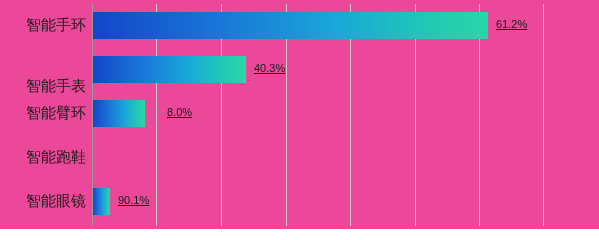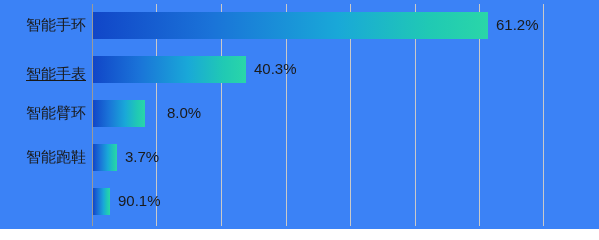--- a/index.html
+++ b/index.html
@@ -10,21 +10,21 @@
     width: 599px;
     height: 229px;
     background: #ffffff;
     font-family: "Liberation Sans", sans-serif;
     overflow: hidden;
   }
   #chart-root {
     position: relative;
     width: 599px;
     height: 229px;
-    background: #3b82f6;
+    background: #ec4899;
   }
   
   #plot-area {
     position: absolute;
     left: 92px;
     top: 4px;
     width: 452px;
     height: 222px;
   }
   .gridline {
@@ -51,24 +51,25 @@
   .bar {
     position: absolute;
     left: 1px;
     top: 8px;
     height: 27px;
     background: linear-gradient(to right, #1146c8 0%, #1a73d8 30%, #19a8d8 62%, #20c9b4 85%, #2ad6a8 100%);
   }
   .bar-value {
     position: absolute;
     top: 10px;
-    font-size: 15px;
+    font-size: 11px;
     color: #1a1a1a;
     white-space: nowrap;
     line-height: 21px;
+    text-decoration: underline;
   }
   .cat-label {
     position: absolute;
     right: 0;
     font-size: 15px;
     color: #1a1a1a;
     white-space: nowrap;
     line-height: 21px;
     font-family: "DejaVu Sans", sans-serif;
   }
@@ -80,23 +81,24 @@
     height: 222px;
   }
 </style>
 </head>
 <body>
 
 <div id="chart-root">
 
   <div id="cat-labels">
     <div class="cat-label" style="top:11px;">智能手环</div>
-    <div class="cat-label" style="top:60px;text-decoration:underline;">智能手表</div>
+    <div class="cat-label" style="top:72px;">智能手表</div>
     <div class="cat-label" style="top:143px;">智能跑鞋</div>
     <div class="cat-label" style="top:99px;">智能臂环</div>
+    <div class="cat-label" style="top:187px;">智能眼镜</div>
   </div>
 
   <div id="plot-area">
 
     <div class="baseline"></div>
     <div class="gridline" style="left:64px;"></div>
     <div class="gridline" style="left:129px;"></div>
     <div class="gridline" style="left:194px;"></div>
     <div class="gridline" style="left:258px;"></div>
     <div class="gridline" style="left:323px;"></div>
@@ -111,24 +113,20 @@
     <div class="row" style="top:44px;">
       <div class="bar" style="width:153px;"></div>
       <div class="bar-value" style="left:162px;">40.3%</div>
     </div>
 
     <div class="row" style="top:88px;">
       <div class="bar" style="width:52px;"></div>
       <div class="bar-value" style="left:75px;">8.0%</div>
     </div>
 
-    <div class="row" style="top:132px;">
-      <div class="bar" style="width:24px;"></div>
-      <div class="bar-value" style="left:33px;">3.7%</div>
-    </div>
 
     <div class="row" style="top:176px;">
       <div class="bar" style="width:17px;"></div>
       <div class="bar-value" style="left:26px;">90.1%</div>
     </div>
 
   </div>
 </div>
 
 </body></html>

